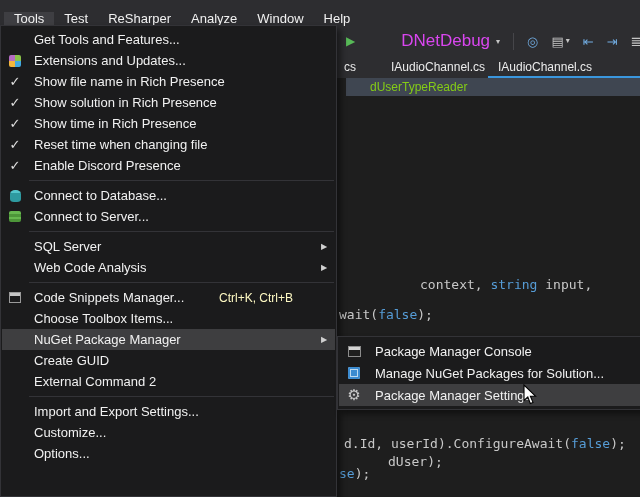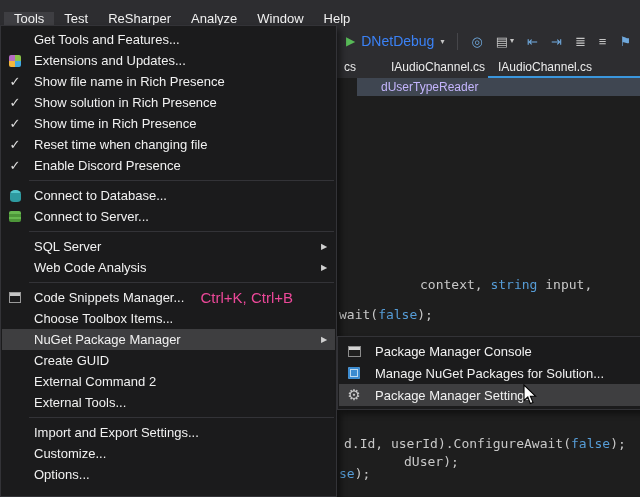--- a/index.html
+++ b/index.html
@@ -9,51 +9,51 @@
     -webkit-font-smoothing:antialiased;
   }
   
   .topchrome{position:absolute;top:0;left:0;right:0;height:78px;background:#2d2d30;}
   .menubar{position:absolute;top:0;left:0;right:0;height:25px;display:flex;align-items:stretch;padding-left:4px;}
   .menubar-item{padding:0 10px;display:flex;align-items:center;font-size:13px;color:#f1f1f1;cursor:default;margin-top:12px;}
   .menubar-item.active{background:#3e3e42;}
   .toolbar-inner{position:absolute;left:346px;top:26px;height:30px;display:flex;align-items:center;gap:13px;}
   .run-group{display:flex;align-items:center;gap:6px;}
   .play{color:#57b957;font-size:12px;line-height:1;}
-  .run-label{color:#3b82f6;font-size:14px;}
+  .run-label{color:#d946ef;font-size:17px;margin-left:40px;}
   .run-caret{color:#c5c5c5;font-size:8px;}
   .tb-sep{width:1px;height:17px;background:#46464a;}
   .tb-icon{font-size:13px;line-height:1;display:inline-flex;align-items:center;gap:2px;cursor:default;}
   .tb-caret{font-size:8px;color:#c5c5c5;}
   
   .tabbar{position:absolute;top:57px;left:0;right:0;height:21px;}
   .tab{position:absolute;top:0;line-height:21px;font-size:12px;color:#ececec;cursor:default;white-space:nowrap;}
   .tab1{left:344px;} .tab2{left:391px;} .tab3{left:498px;}
   .tab-underline{position:absolute;left:488px;right:0;top:76px;height:2px;background:#3a96dd;}
   
-  .navstrip{position:absolute;left:357px;right:0;top:78px;height:18px;background:#3f4651;line-height:18px;padding-left:24px;font-size:12px;color:#c4b5fd;box-sizing:border-box;}
+  .navstrip{position:absolute;left:346px;right:0;top:78px;height:18px;background:#3f4651;line-height:18px;padding-left:24px;font-size:12px;color:#84cc16;box-sizing:border-box;}
   
   .code-frag{position:absolute;font-family:"DejaVu Sans Mono",monospace;font-size:13px;color:#c8c8c8;white-space:pre;}
   .code-frag .kw{color:#569cd6;}
   .code-frag .pl{color:#c8c8c8;}
   .frag1{left:420px;top:277px;}
   .frag2{left:339px;top:307px;}
   .frag3{left:344px;top:436px;}
-  .frag4{left:388px;top:454px;margin-left:16px;}
+  .frag4{left:388px;top:454px;}
   .frag5{left:339px;top:466px;}
   
   .dropdown{position:absolute;left:0;top:25px;width:337px;height:472px;background:#1b1b1c;border:1px solid #333337;box-shadow:4px 4px 6px rgba(0,0,0,.45);padding-top:3px;box-sizing:border-box;z-index:10;}
   .submenu{position:absolute;left:337px;top:336px;width:323px;background:#1b1b1c;border:1px solid #333337;box-shadow:4px 4px 6px rgba(0,0,0,.45);padding:3px 0;box-sizing:border-box;z-index:11;}
   .menu-item{height:21px;display:flex;align-items:center;margin:0 1px;font-size:13px;color:#f1f1f1;cursor:default;}
   .submenu .menu-item{height:22px;}
   .menu-item.highlighted{background:#3e3e40;}
   .menu-gutter{width:26px;flex:none;text-align:center;font-size:13px;color:#e0e0e0;display:flex;align-items:center;justify-content:center;}
   .submenu .menu-gutter{width:30px;}
   .menu-label{padding-left:6px;white-space:nowrap;text-align:center;}
-  .menu-shortcut{margin-left:auto;padding-right:20px;font-size:15px;color:#ec4899;white-space:nowrap;}
+  .menu-shortcut{margin-left:auto;padding-right:20px;font-size:12px;color:#fef9c3;white-space:nowrap;}
   .menu-arrow{width:22px;flex:none;text-align:center;font-size:8px;color:#d0d0d0;}
   .menu-separator{height:1px;background:#333337;margin:4px 2px 4px 28px;}
   
   .mi{width:16px;height:16px;display:inline-flex;align-items:center;justify-content:center;font-size:15px;color:#c8c8c8;}
   .mi::before{display:block;}
   .mi-extensions::before{content:"";width:12px;height:12px;border-radius:2px;background:conic-gradient(#8ac249 0 25%,#41a8e0 0 50%,#f2b63c 0 75%,#b56cc2 0);}
   .mi-database::before{content:"";width:11px;height:12px;border-radius:5px 5px 4px 4px/4px 4px 3px 3px;background:linear-gradient(#53c6cc 0 3px,#2e9aa0 3px);}
   .mi-server::before{content:"";width:12px;height:11px;border-radius:2px;background:linear-gradient(#67b84f 0 3px,#4d9639 3px 6px,#67b84f 6px 8px,#4d9639 8px);}
   .mi-snippets::before{content:"";width:12px;height:11px;box-sizing:border-box;border:1px solid #9a9a9a;background:linear-gradient(#c5c5c5 0 3px,transparent 3px);}
   .mi-console::before{content:"";width:13px;height:11px;box-sizing:border-box;border:1px solid #8c8c8c;background:linear-gradient(#d4d4d4 0 3px,#1e1e1e 3px);}
@@ -214,26 +214,20 @@
       <span class="menu-label">Create GUID</span>
       <span class="menu-shortcut"></span>
       <span class="menu-arrow"></span>
     </div>
     <div class="menu-item">
       <span class="menu-gutter"></span>
       <span class="menu-label">External Command 2</span>
       <span class="menu-shortcut"></span>
       <span class="menu-arrow"></span>
     </div>
-    <div class="menu-item">
-      <span class="menu-gutter"></span>
-      <span class="menu-label">External Tools...</span>
-      <span class="menu-shortcut"></span>
-      <span class="menu-arrow"></span>
-    </div>
     <div class="menu-separator"></div>
     <div class="menu-item">
       <span class="menu-gutter"></span>
       <span class="menu-label">Import and Export Settings...</span>
       <span class="menu-shortcut"></span>
       <span class="menu-arrow"></span>
     </div>
     <div class="menu-item">
       <span class="menu-gutter"></span>
       <span class="menu-label">Customize...</span>

